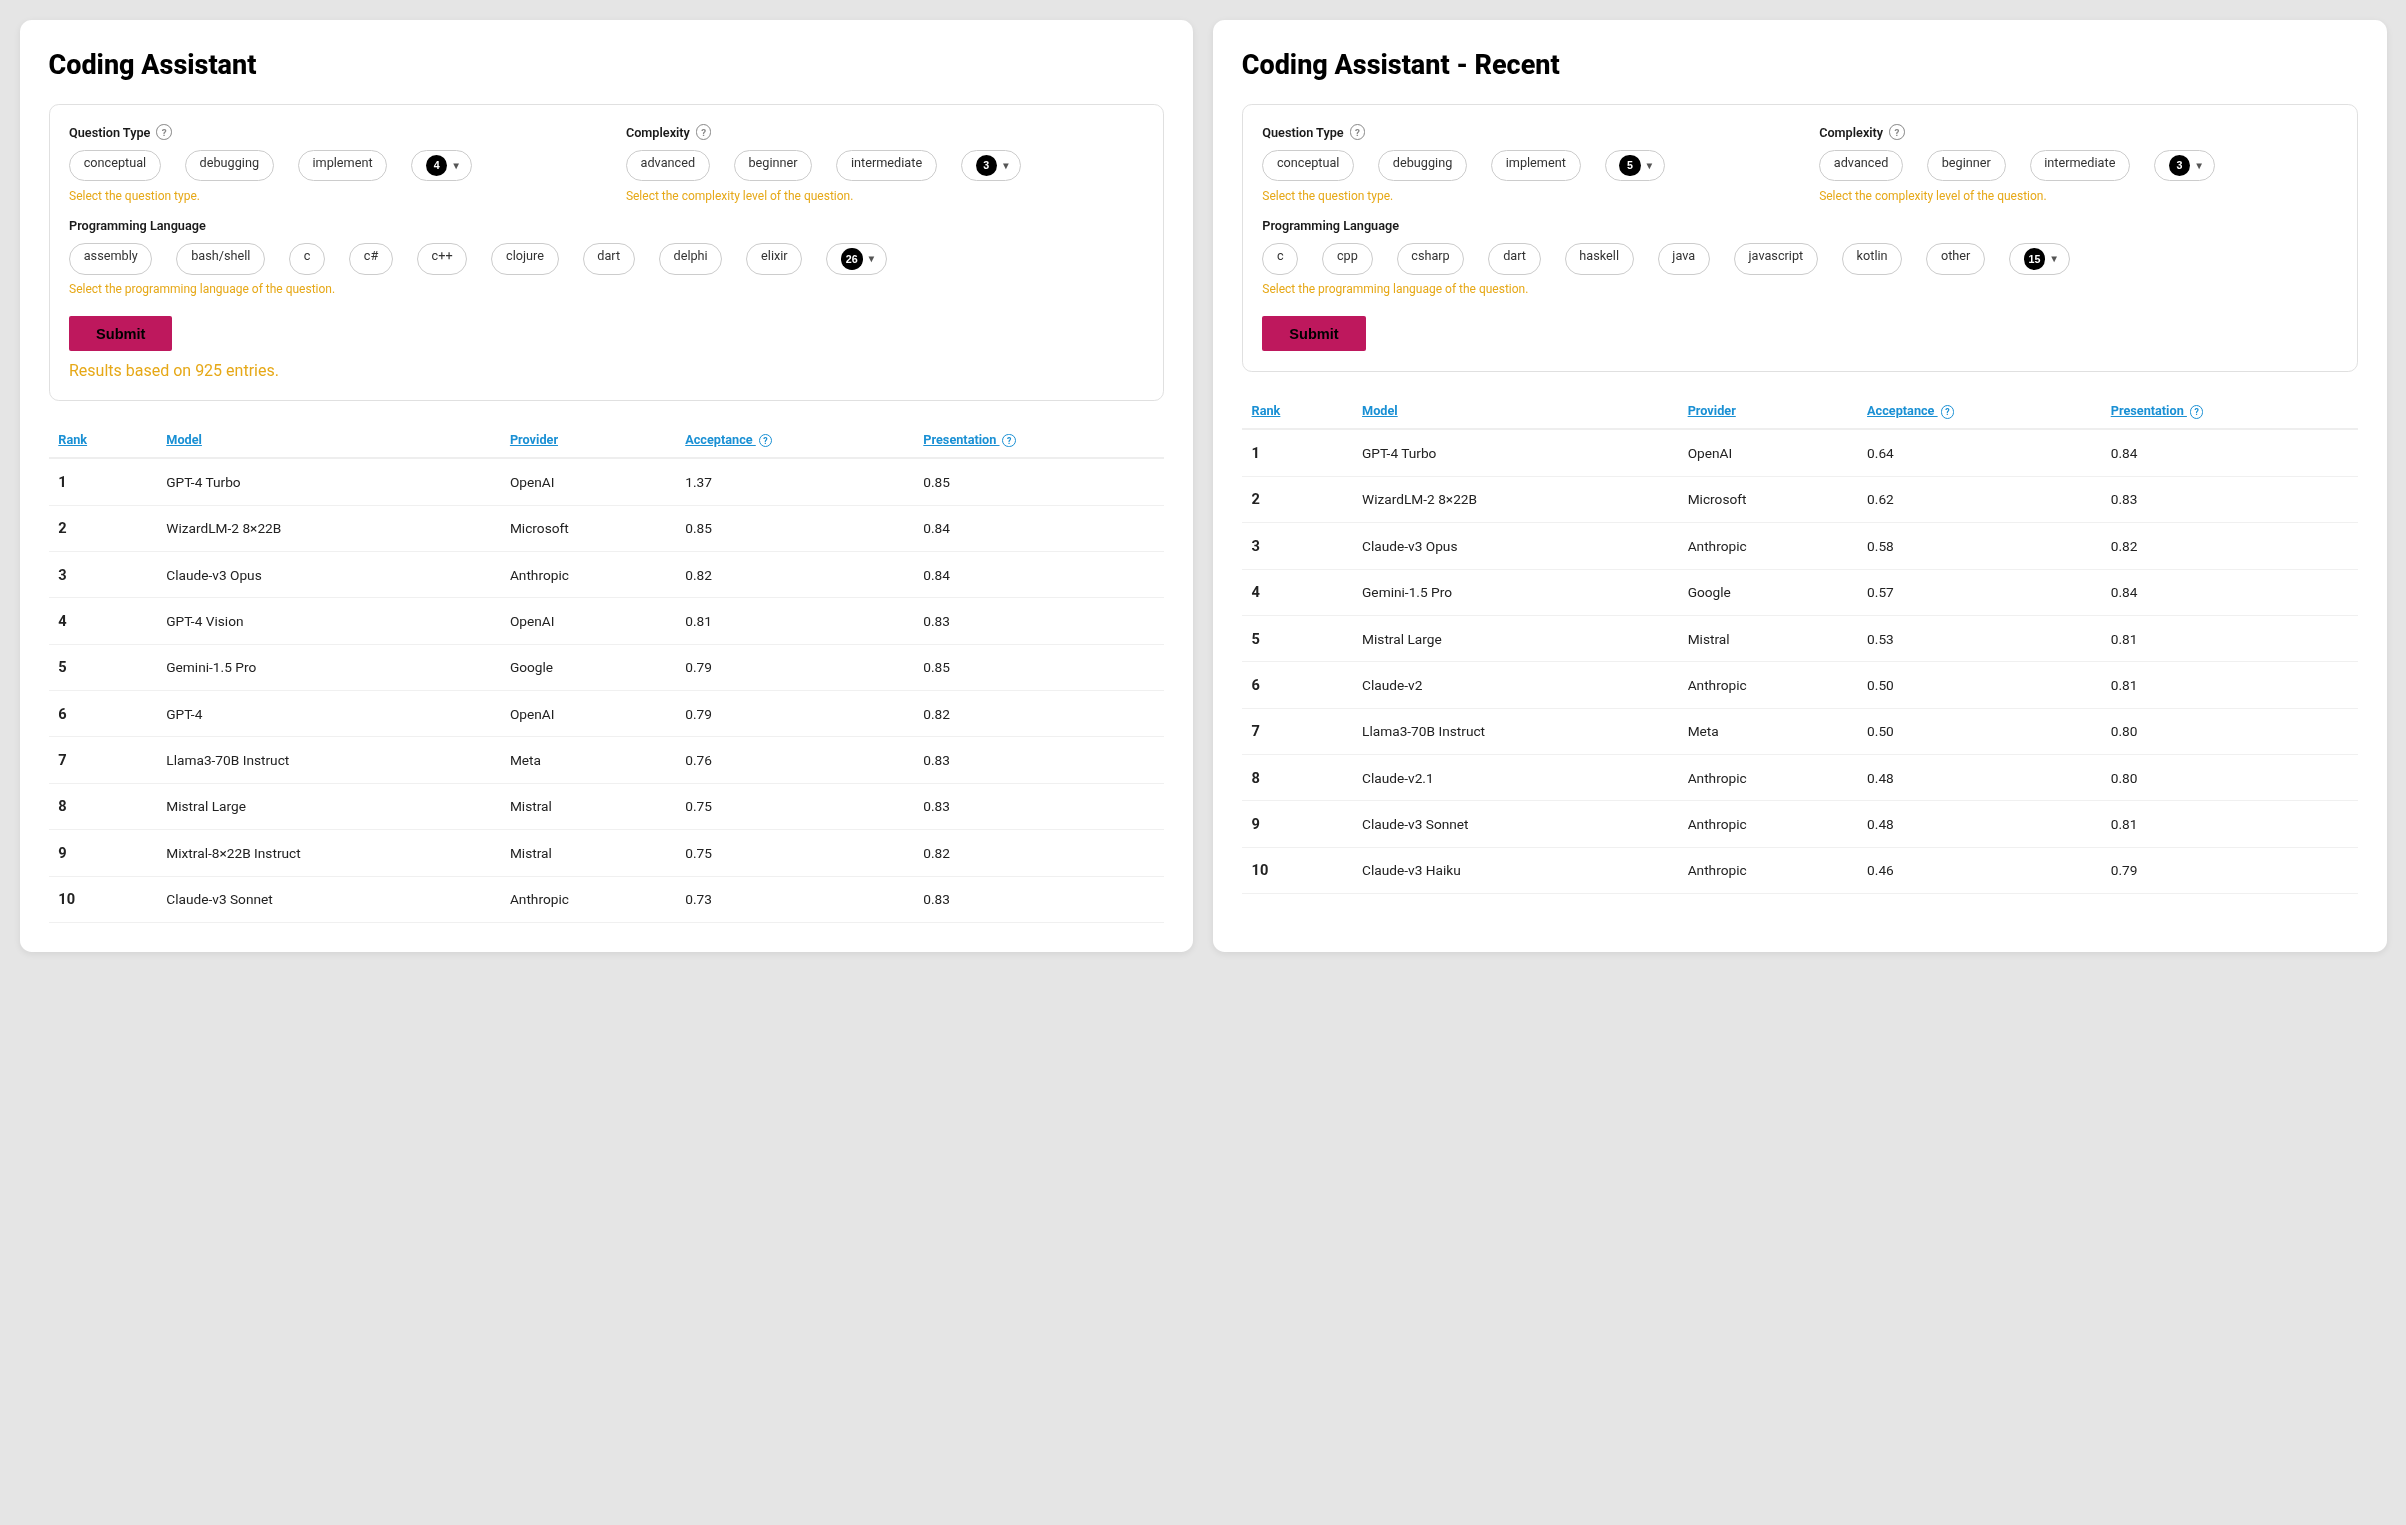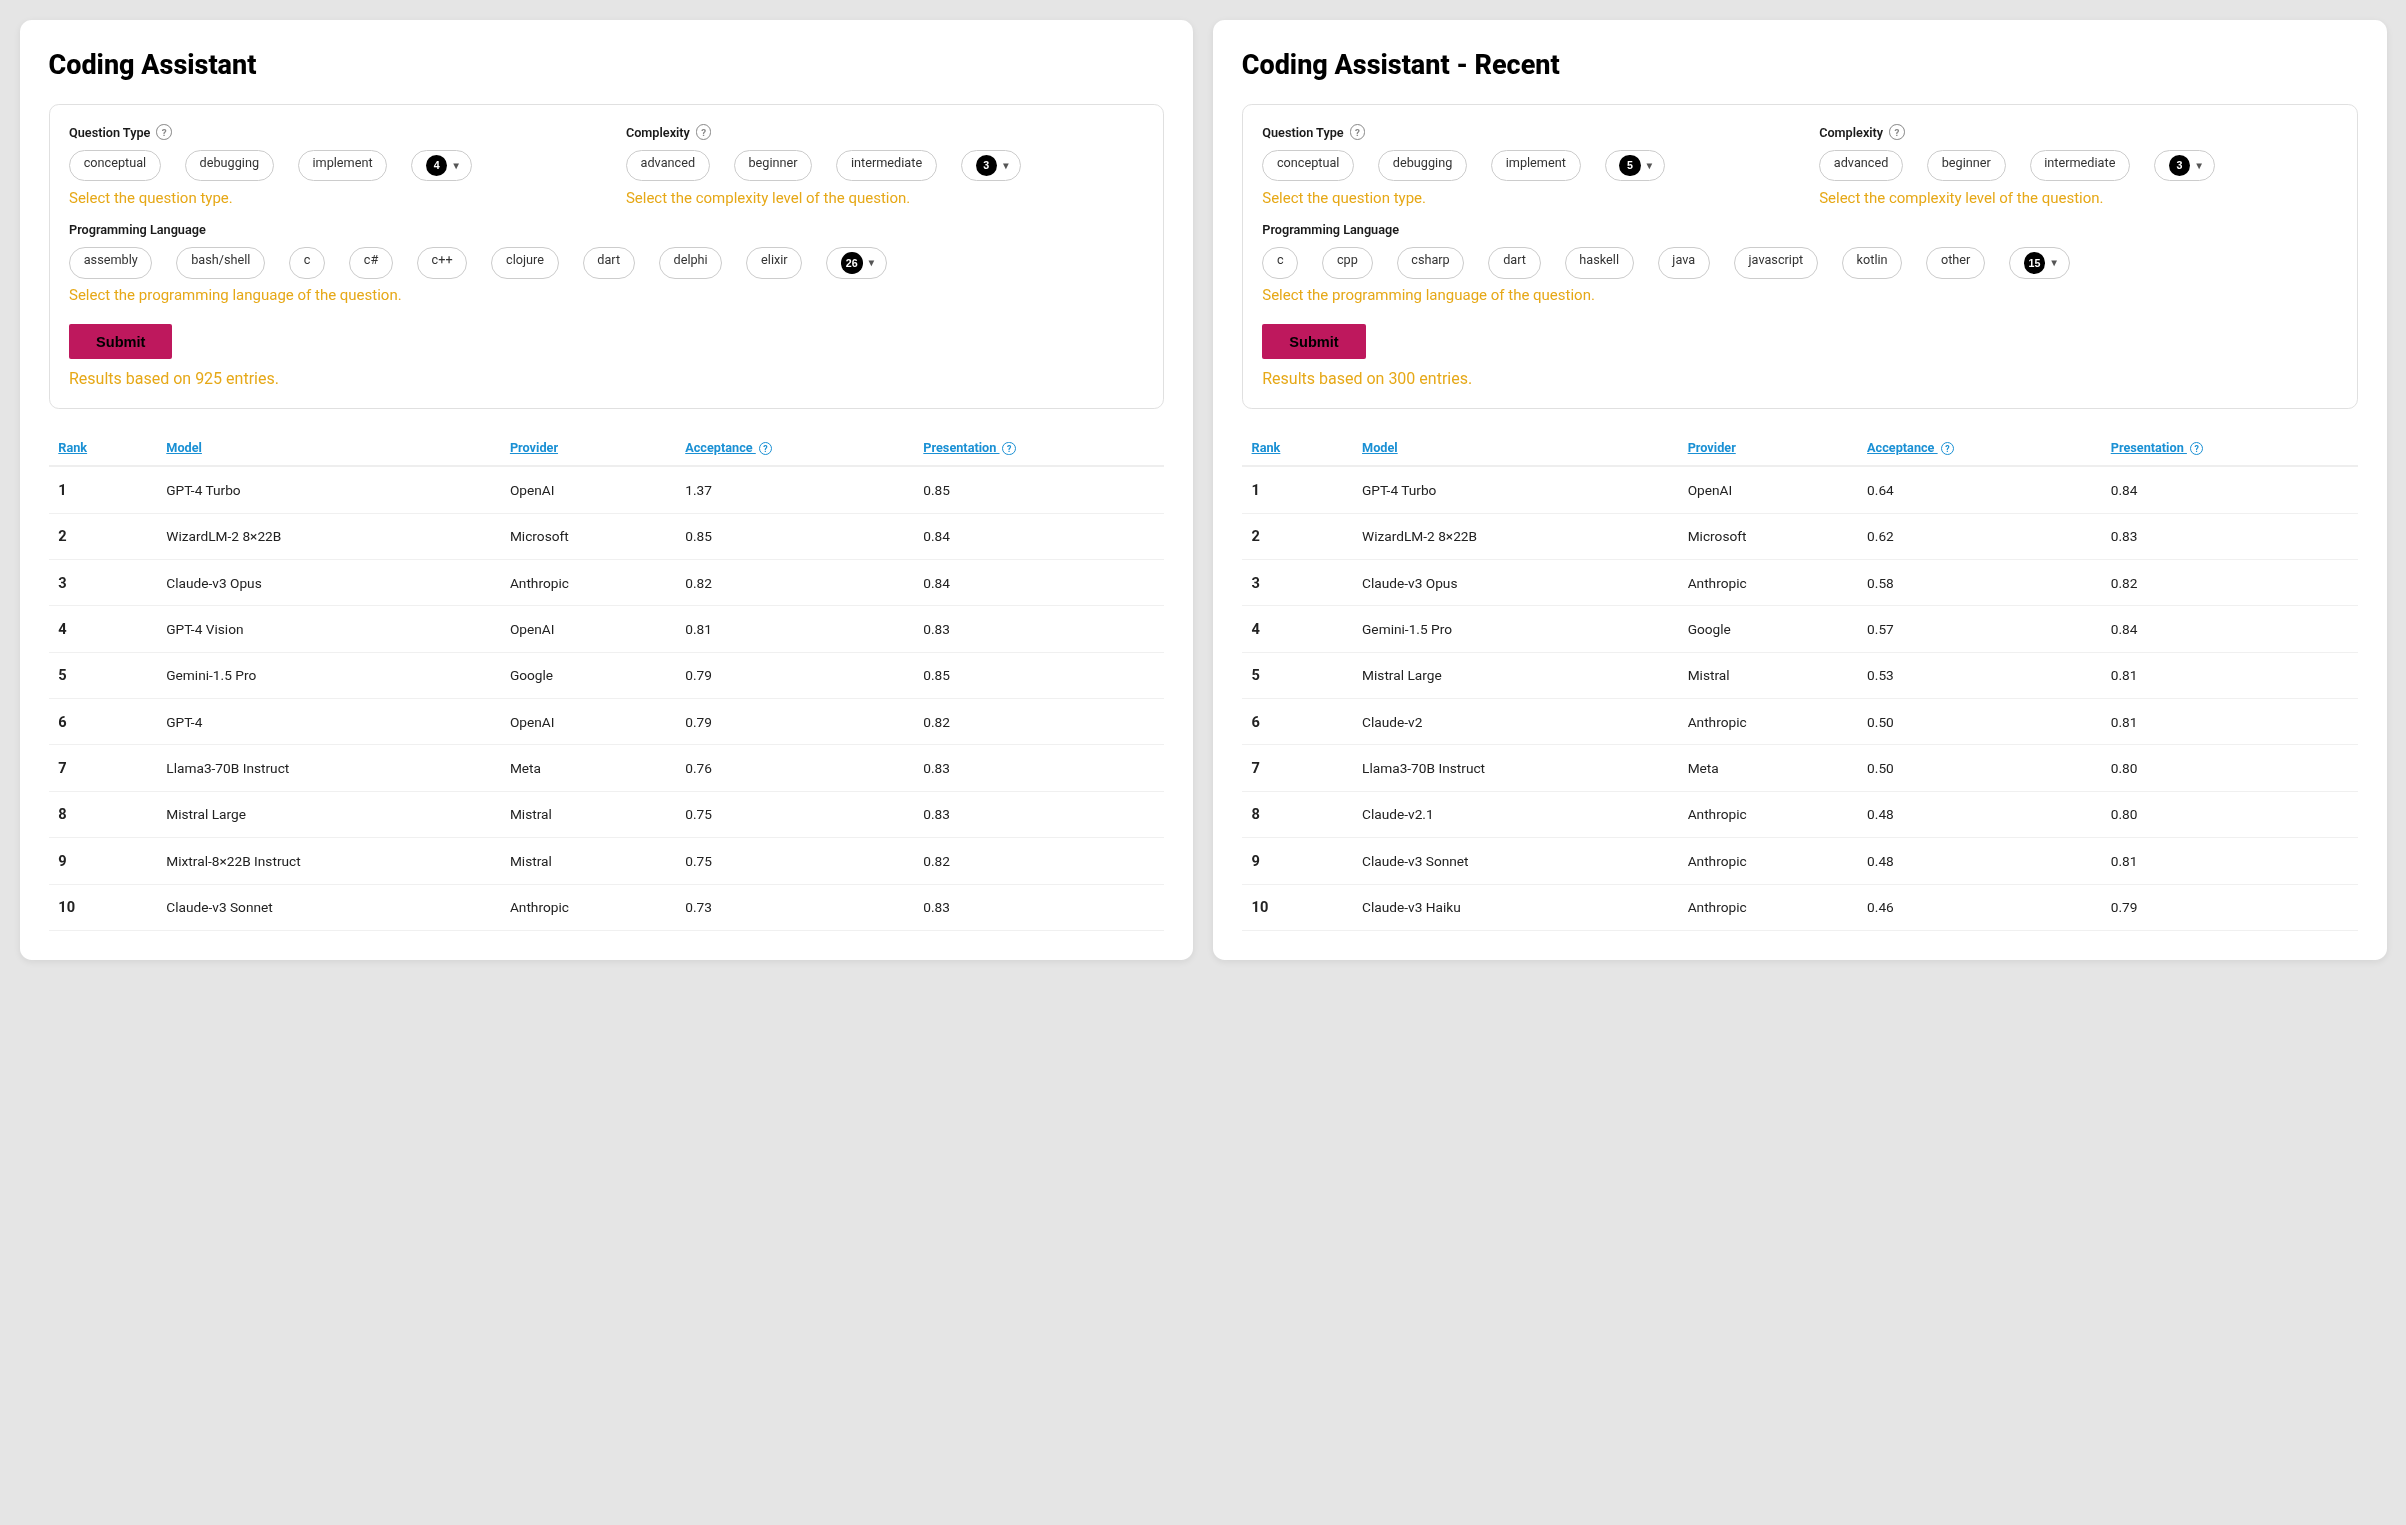--- a/index.html
+++ b/index.html
@@ -97,21 +97,21 @@
       align-items: center;
       gap: 3.9px;
       font-size: 12.7px;
       color: #333;
     }
     .dropdown-btn .chevron {
       font-size: 9.8px;
       color: #555;
     }
     .filter-hint {
-      font-size: 15px;
+      font-size: 12px;
       color: #e6a817;
       margin-top: 7.8px;
     }
     .submit-btn {
       background: #be185d;
       border: none;
       border-radius: 2px;
       padding: 9.8px 27px;
       font-size: 14.6px;
       font-weight: 700;
@@ -394,21 +394,20 @@
         <button class="dropdown-btn">
           <span class="tag-count">15</span>
           <span class="chevron">▼</span>
         </button>
       </div>
       <div class="filter-hint">Select the programming language of the question.</div>
     </div>
 
     <div style="margin-top:15.6px;">
       <button class="submit-btn">Submit</button>
-      <div class="results-info">Results based on 300 entries.</div>
     </div>
   </div>
 
   <div class="table-container">
     <table>
       <thead>
         <tr>
           <th>Rank</th>
           <th>Model</th>
           <th>Provider</th>

